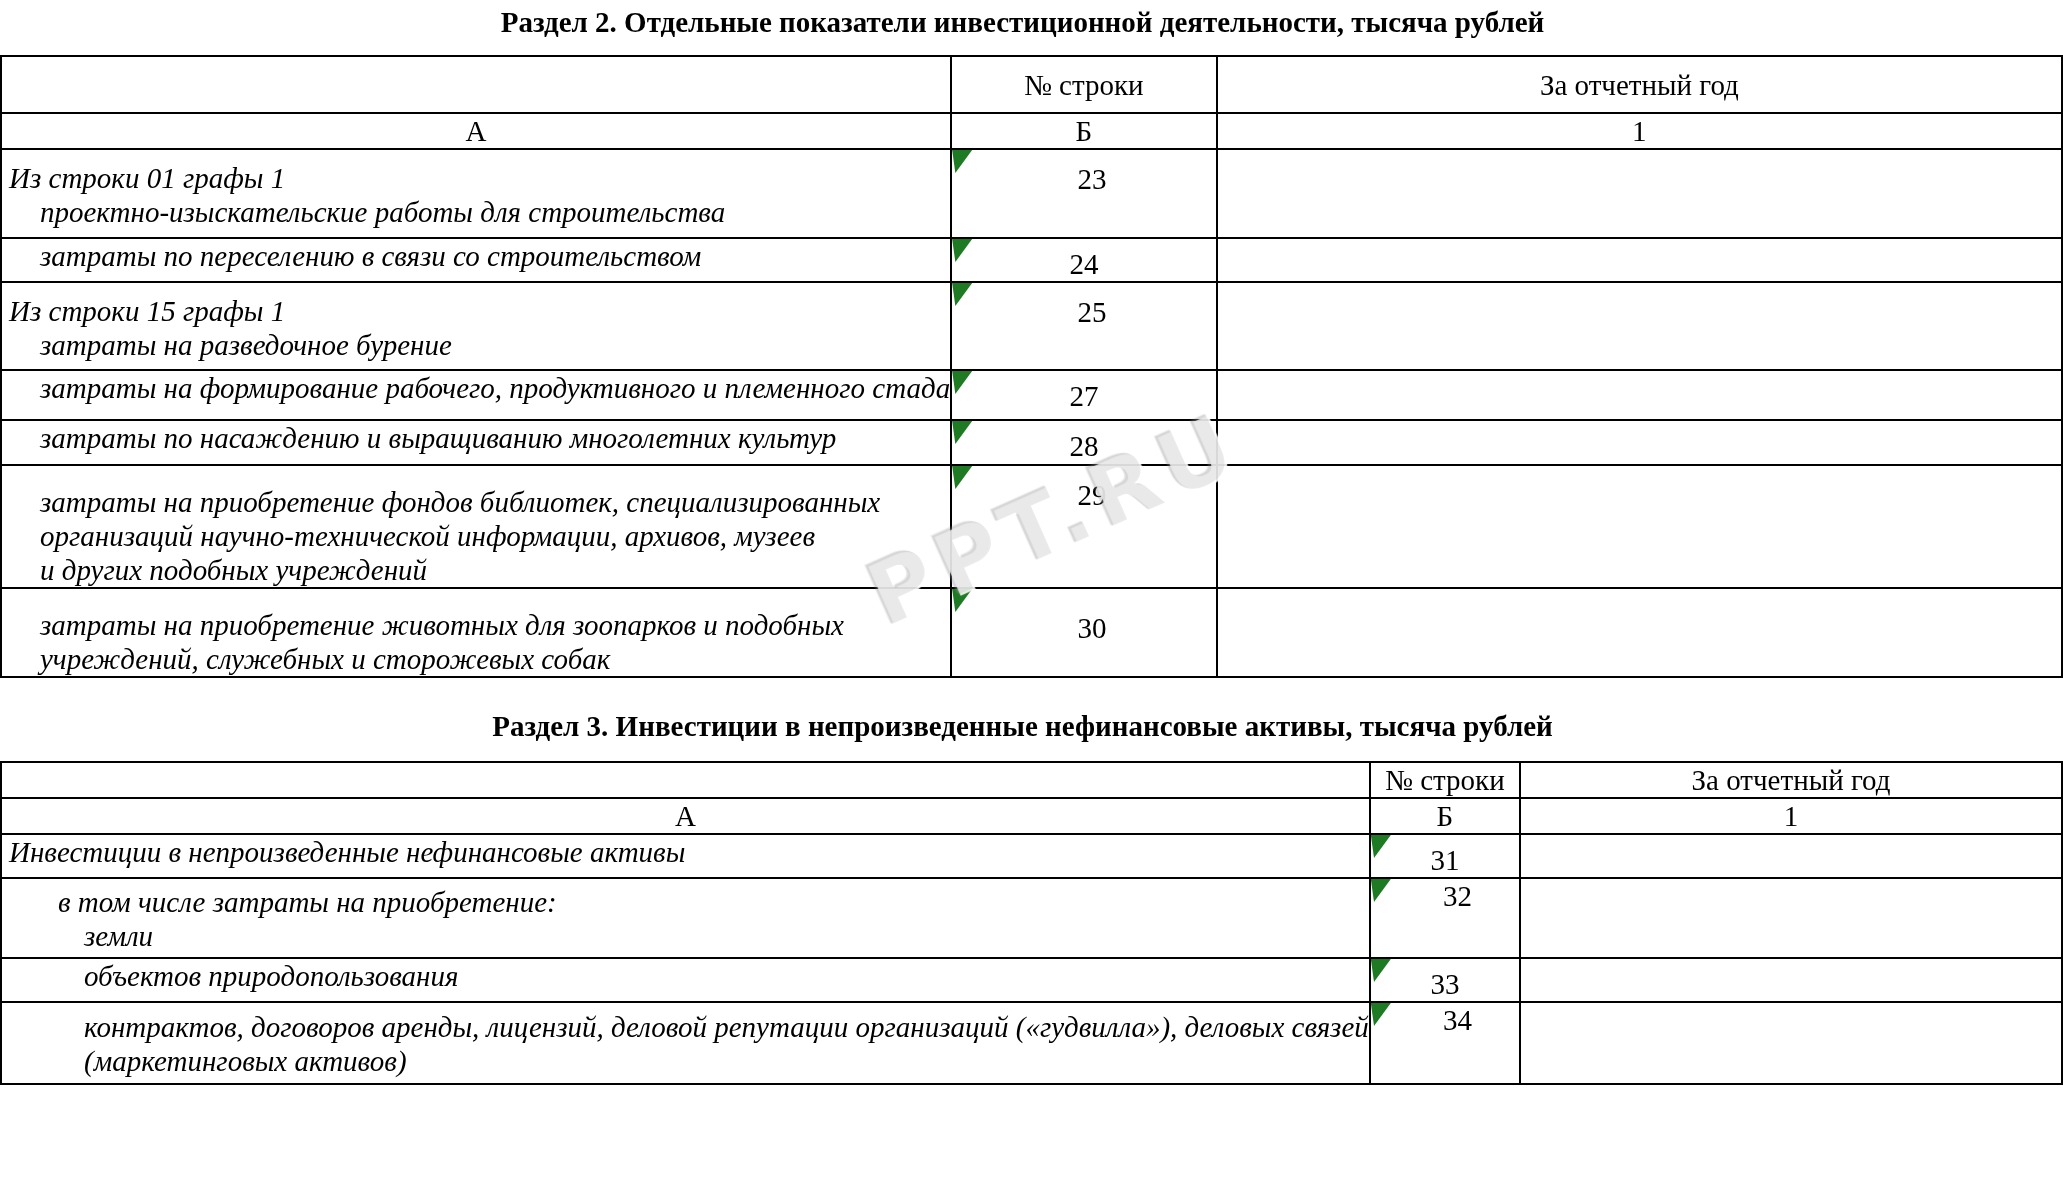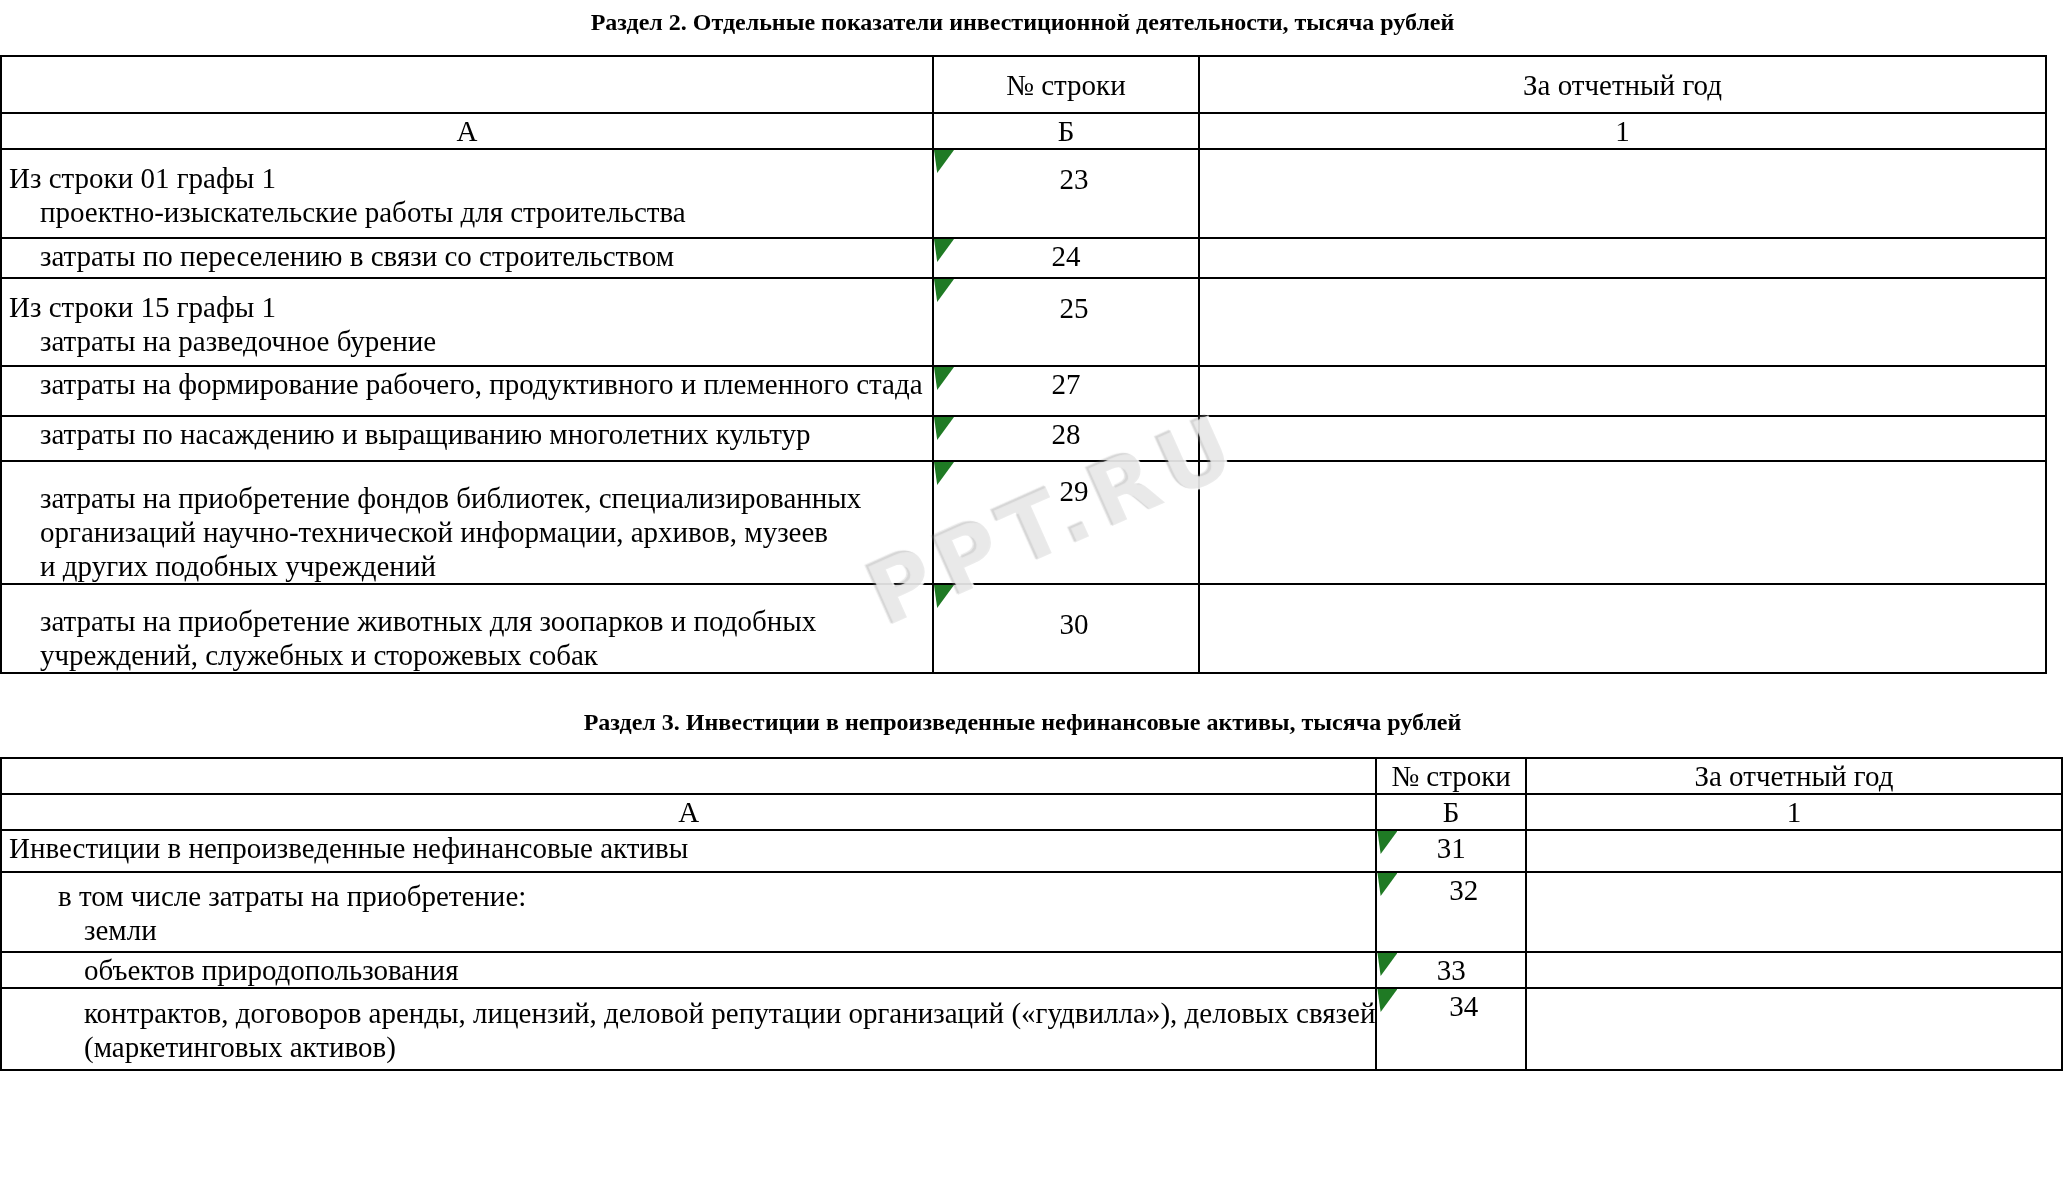--- a/index.html
+++ b/index.html
@@ -1,45 +1,45 @@
 <!DOCTYPE html>
 <html style="--marker-green: #1f7a24;"><head>
 <meta charset="utf-8">
 <style>
   html,body{margin:0;padding:0;background:#fff;}
   body{
     width:2063px;height:1183px;position:relative;overflow:hidden;
     font-family:"Liberation Serif",serif;color:#000;
   }
   .sec-title{
-    width:2045px;text-align:center;font-weight:bold;font-size:24px;
+    width:2045px;text-align:center;font-weight:bold;font-size:29px;
     line-height:36px;
   }
   #title2{padding-top:4px;height:55px;box-sizing:border-box;}
   #title3{margin-top:30px;height:36px;margin-bottom:17px;}
   table{border-collapse:collapse;table-layout:fixed;}
   td{
     border:2px solid #000;padding:0;vertical-align:top;position:relative;
     font-size:29px;line-height:34px;overflow:hidden;
   }
   .hdr{text-align:center;vertical-align:middle;}
   
   .cellbox{height:100%;box-sizing:border-box;display:flex;flex-direction:column;}
   .vsplit{justify-content:space-between;padding-top:11px;padding-bottom:7px;}
   .vtop-lg{justify-content:flex-start;padding-top:19px;}
   .vcenter{justify-content:center;}
-  .ln{padding-left:7px;white-space:nowrap;}
+  .ln{padding-left:7px;white-space:nowrap;font-style:italic;}
   .s2-ind .ln2, .ln.s2i{padding-left:38px;}
   .ln.s3a{padding-left:56px;}
   .ln.s3b{padding-left:82px;}
   
   .code{text-align:center;}
   .codebox{height:100%;box-sizing:border-box;display:flex;justify-content:center;}
   .code-top{align-items:flex-start;padding-top:12px;padding-left:16px;}
-  .code-center{align-items:flex-start;}
+  .code-center{align-items:flex-start;margin-top:8px;}
   .code-bottom{align-items:flex-end;padding-bottom:4px;margin-left:25px;}
   
   .marker{
     position:absolute;top:0;left:0;width:20px;height:23px;
     background:var(--marker-green,#1f7a24);
     clip-path:polygon(0 0,100% 0,16% 100%);
   }
   .watermark{
     position:absolute;left:872px;top:548px;
     font-family:"DejaVu Sans",sans-serif;font-weight:bold;

